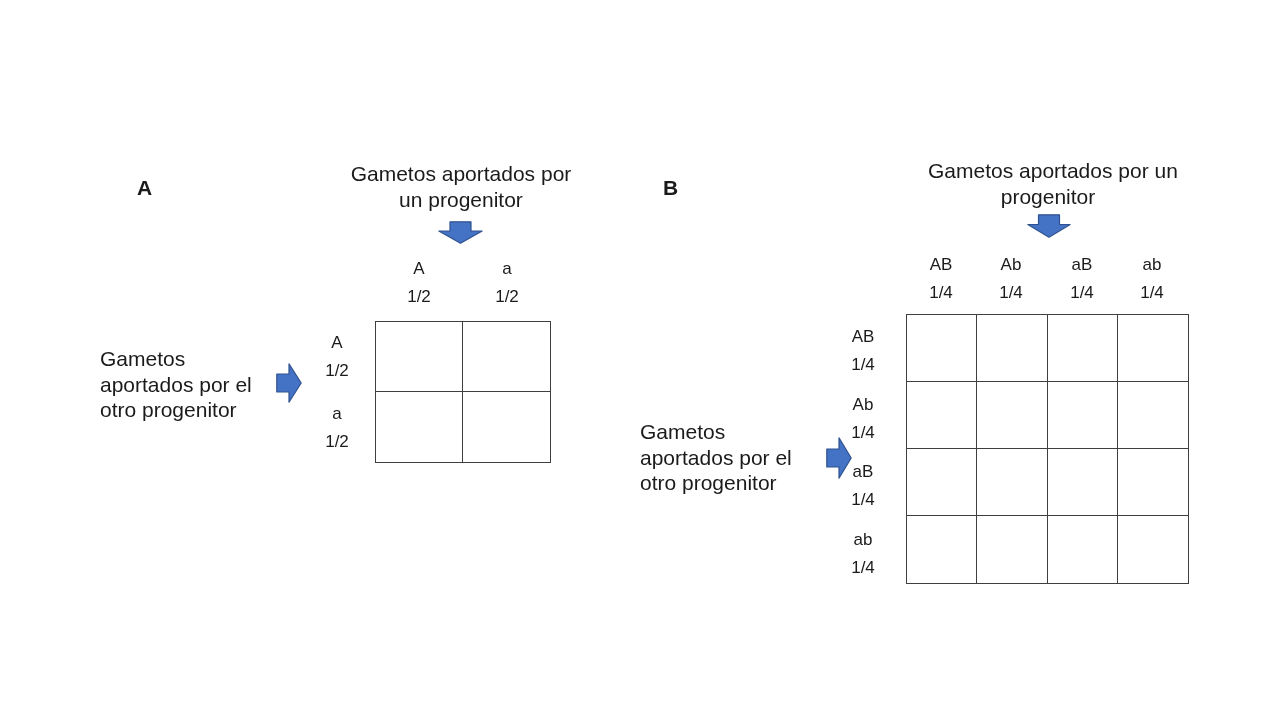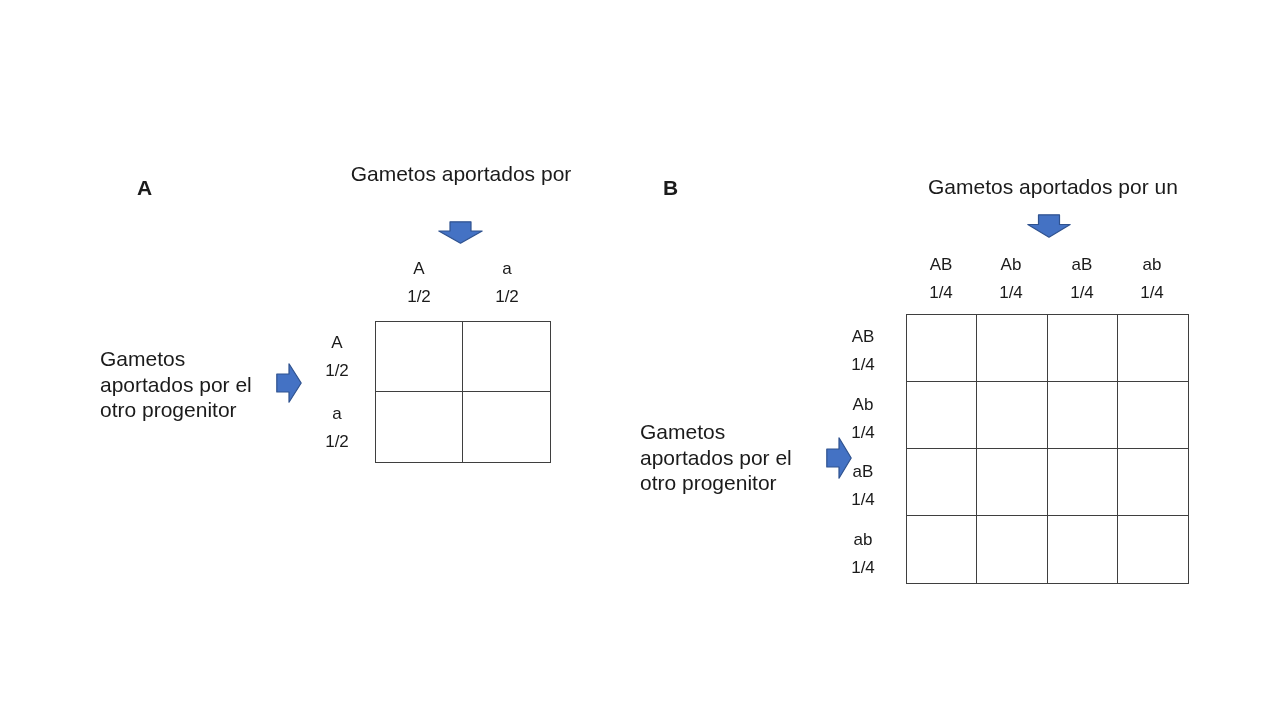--- a/index.html
+++ b/index.html
@@ -35,20 +35,21 @@
 </style>
 </head>
 <body>
 
 <div class="slide">
 
   <div class="abs panel-label" style="left:137px; top:176px;">A</div>
 
   <div class="abs caption top-caption" style="left:345px; top:161px; width:232px;">
     <div>Gametos aportados por</div>
+    <div>un progenitor</div>
   </div>
 
   <svg class="abs arrow" style="left:438px; top:221px;" width="45" height="23" viewBox="0 0 45 23">
     <polygon points="12,0.8 33,0.8 33,10 44.2,10 22.5,22.2 0.8,10 12,10" fill="#4472c4"></polygon>
   </svg>
 
   <div class="abs head" style="left:389px; top:255px; width:60px;">
     <div>A</div>
     <div>1/2</div>
   </div>
@@ -78,22 +79,23 @@
     <div>aportados por el</div>
     <div>otro progenitor</div>
   </div>
 
   <svg class="abs arrow" style="left:276px; top:363px;" width="26" height="40" viewBox="0 0 26 40">
     <polygon points="0.8,11 13,11 13,0.8 25.2,20 13,39.2 13,29 0.8,29" fill="#4472c4"></polygon>
   </svg>
 
   <div class="abs panel-label" style="left:663px; top:176px;">B</div>
 
-  <div class="abs caption top-caption" style="left:928px; top:174px; width:240px;">
+  <div class="abs caption top-caption" style="left:928px; top:158px; width:240px;">
     <div>Gametos aportados por un</div>
+    <div>progenitor</div>
   </div>
 
   <svg class="abs arrow" style="left:1027px; top:214px;" width="44" height="24" viewBox="0 0 44 24">
     <polygon points="11.5,0.8 32.5,0.8 32.5,10.5 43.2,10.5 22,23.2 0.8,10.5 11.5,10.5" fill="#4472c4"></polygon>
   </svg>
 
   <div class="abs head" style="left:911px; top:251px; width:60px;">
     <div>AB</div>
     <div>1/4</div>
   </div>

